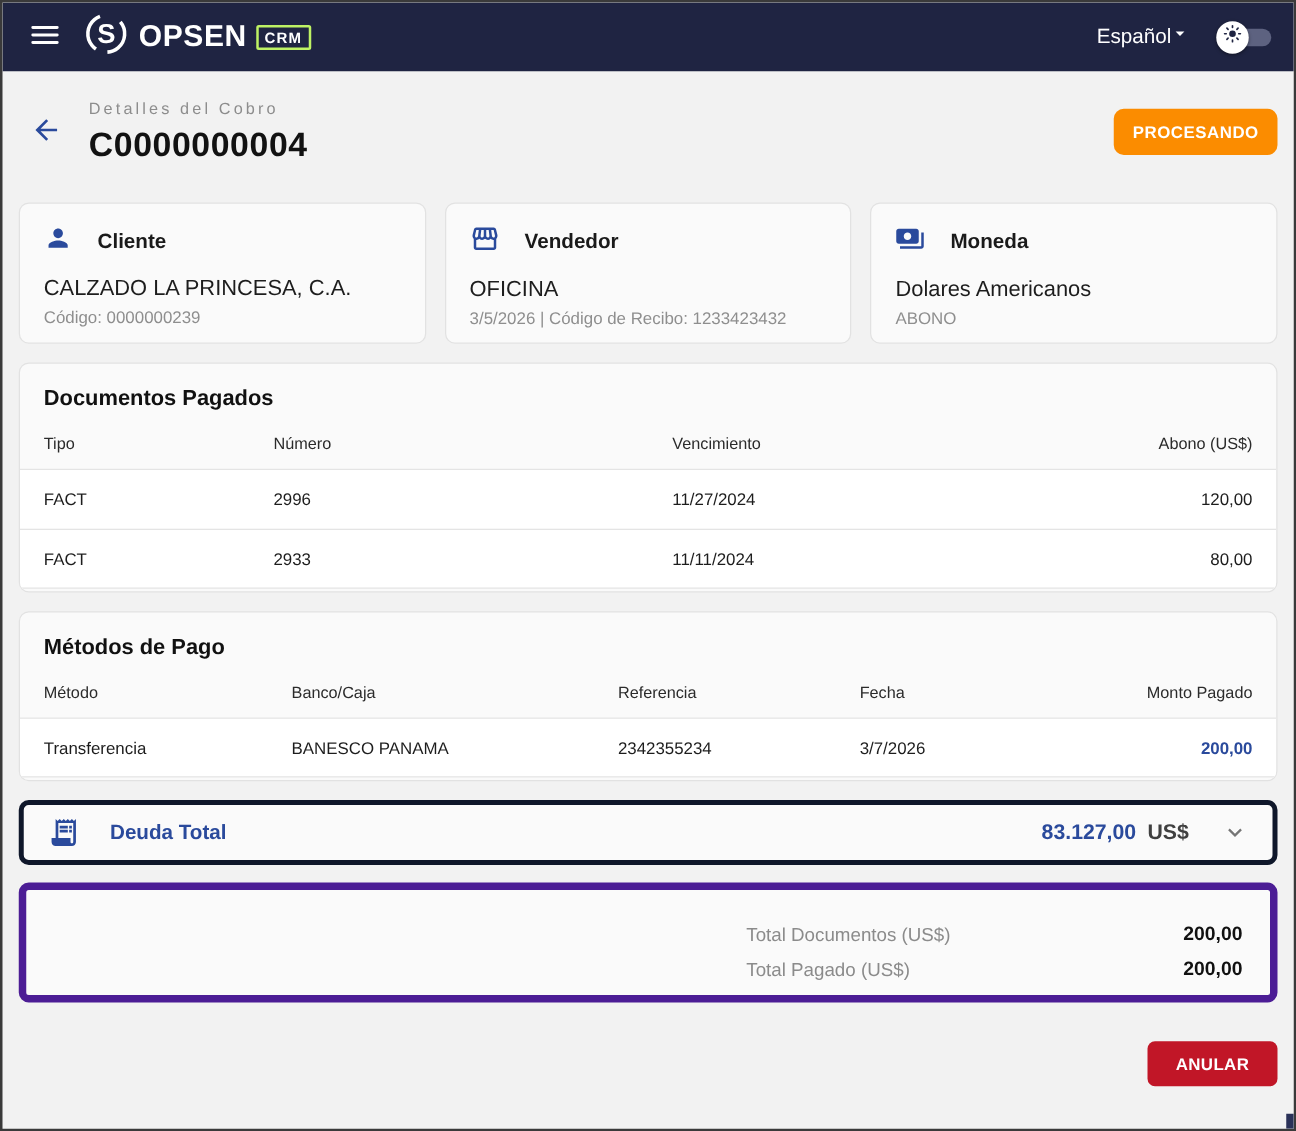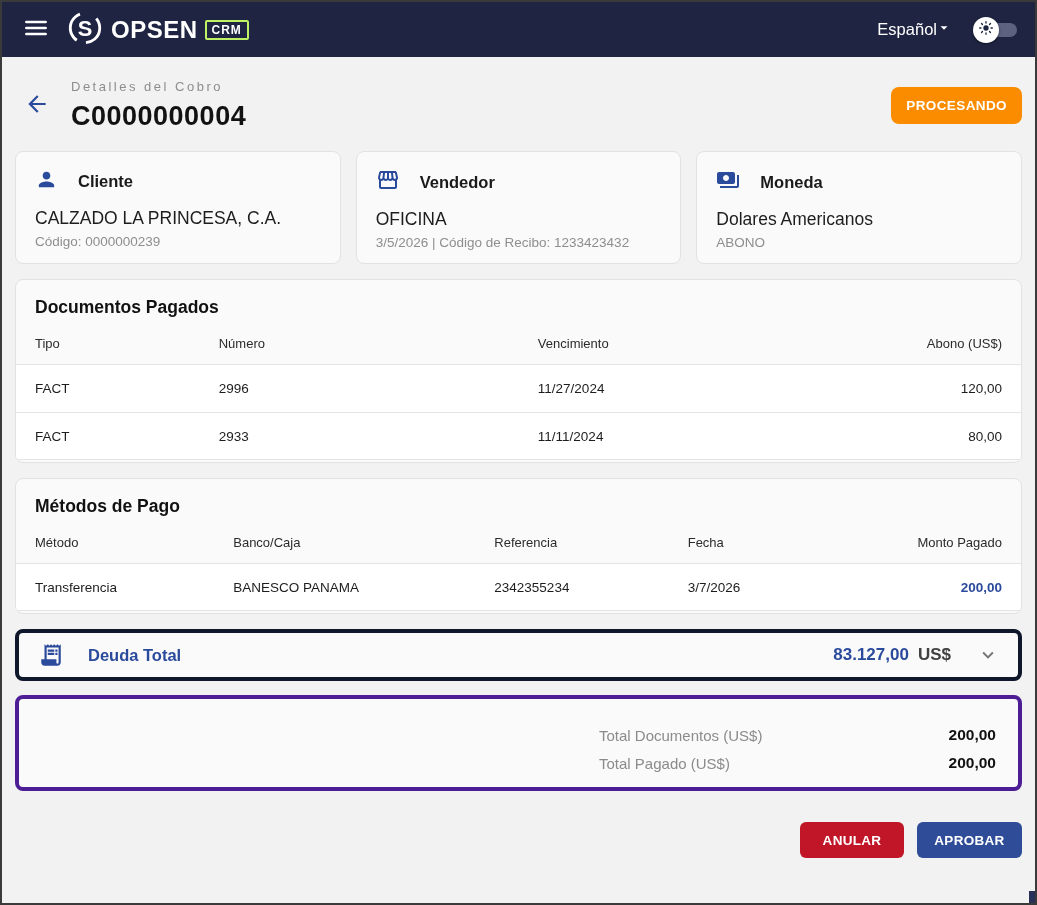--- a/index.html
+++ b/index.html
@@ -33,21 +33,21 @@
   .detail-header { display:flex; align-items:center; padding-top:22px; }
   .back-button { width:44px; height:44px; border:none; background:none; cursor:pointer;
             display:flex; align-items:center; justify-content:center; margin-right:12px; padding:0; }
   .breadcrumb { color:#8d8d8d; font-size:13px; letter-spacing:2.5px; margin-bottom:7px; }
   .page-title { color:#121212; font-size:27px; font-weight:bold; letter-spacing:0.5px; }
   .status-badge { margin-left:auto; align-self:center; background:#fb8c00; color:#fff; border:none;
             font-weight:bold; font-size:13.5px; padding:11px 15px; border-radius:8px;
             cursor:pointer; font-family:inherit; letter-spacing:0.4px; }
 
   
-  .info-cards { display:flex; gap:15px; margin-top:19px; }
+  .info-cards { display:flex; gap:15px; margin-top:30px; }
   .info-card { flex:1; background:#fafafa; border:1px solid #e2e2e2; border-radius:8px;
             padding:16px 19px; height:113px; }
   .card-head { display:flex; align-items:center; gap:20px; }
   .card-label { font-size:16.5px; font-weight:bold; color:#1a1a1a; }
   .card-name { margin-top:13px; font-size:17.5px; color:#1d1d1d; }
   .card-sub { margin-top:5px; font-size:13.5px; color:#8e8e8e; }
 
   
   .section-card { background:#fafafa; border:1px solid #e2e2e2; border-radius:8px;
             margin-top:15px; overflow:hidden; padding-bottom:2px; }
@@ -65,21 +65,21 @@
   
   .deuda-bar { display:flex; align-items:center; height:52px; padding:0 19px; margin-top:15px;
             background:#fafafa; border:4px solid #0f172a; border-radius:8px; cursor:pointer; }
   .deuda-icon-wrap { margin-right:24px; display:flex; }
   .deuda-label { color:#2a4a9c; font-weight:bold; font-size:16.5px; }
   .deuda-amount { margin-left:auto; color:#2a4a9c; font-weight:bold; font-size:17px; }
   .deuda-currency { color:#404040; font-weight:bold; font-size:17px; margin-left:9px; }
   .deuda-chevron { margin-left:26px; display:flex; }
 
   
-  .totals-card { margin-top:14px; background:#fafafa; border:4px solid #4c1d95;
+  .totals-card { margin-top:14px; background:#fafafa; border:6px solid #4c1d95;
             border-radius:8px; padding:22px 22px; height:96px; }
   .totals-row { display:flex; justify-content:flex-end; align-items:center; height:28px; }
   .totals-label { width:252px; font-size:15px; color:#8b8b8b; }
   .totals-value { width:145px; text-align:right; font-size:15.5px; font-weight:bold; color:#111; }
 
   
   .actions { display:flex; justify-content:flex-end; gap:13px; margin-top:31px; }
   .btn { border:none; color:#fff; font-weight:bold; font-size:13.5px; height:36px;
             border-radius:6px; cursor:pointer; font-family:inherit; letter-spacing:0.3px; }
   .btn-anular { background:#c11627; width:104px; }
@@ -257,19 +257,18 @@
         <div class="totals-value">200,00</div>
       </div>
       <div class="totals-row">
         <div class="totals-label">Total Pagado (US$)</div>
         <div class="totals-value">200,00</div>
       </div>
     </div>
 
     <div class="actions">
       <button class="btn btn-anular">ANULAR</button>
-      <button class="btn btn-aprobar">APROBAR</button>
     </div>
 
   </main>
 
   <div class="scroll-corner"></div>
 </div>
 
 </body></html>

